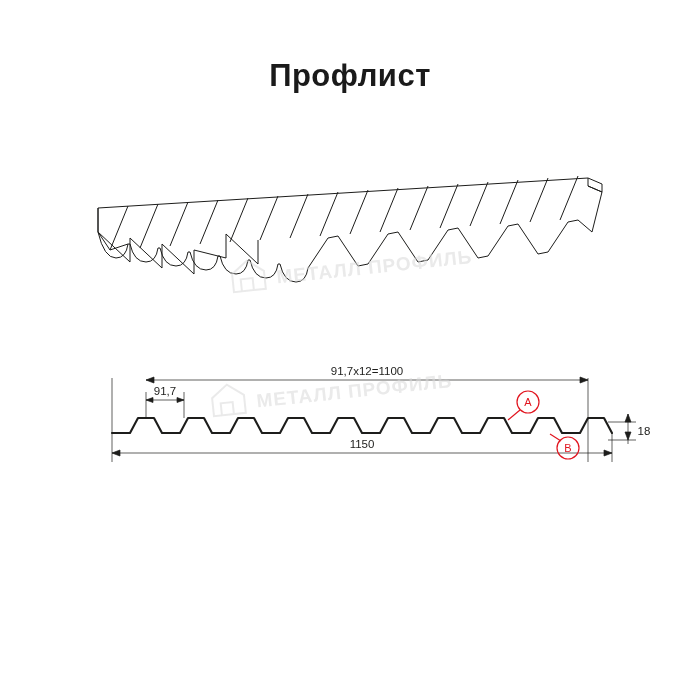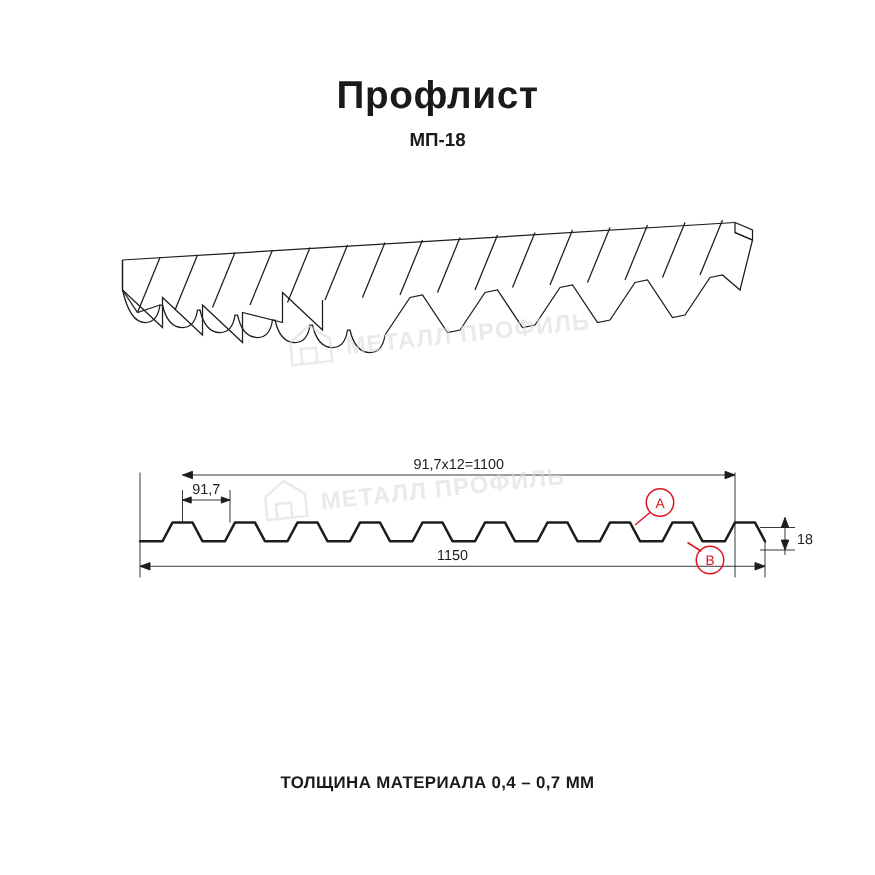--- a/index.html
+++ b/index.html
@@ -79,21 +79,20 @@
   .dim-txt { fill: #1d1d1b; font-family: "Liberation Sans", sans-serif; font-size: 11.5px; }
   .wm-txt { fill: #d9d9d9; font-family: "Liberation Sans", sans-serif; font-size: 19px; font-weight: bold; letter-spacing: 1px; }
   .wm-shape { fill: none; stroke: #d9d9d9; stroke-width: 2; }
 </style>
 </head>
 <body>
 
 <div class="page">
 
   <div class="title">Профлист</div>
-  <div class="subtitle">МП-18</div>
 
   <div class="iso-view">
     <svg width="560" height="180" viewBox="0 0 560 180">
 
       <path class="ln" d="M 28 68 L 518 38"></path>
 
       <path class="ln" d="M 518 38 L 532 44 L 532 52 L 518 46 Z"></path>
 
       <path class="ln" d="M 518 46 L 532 52"></path>
 
@@ -243,15 +242,14 @@
   <div class="wm wm-bottom">
     <svg width="300" height="56" viewBox="0 0 300 56">
       <g transform="rotate(-6 150 28)">
         <path class="wm-shape" d="M 14 40 L 14 22 L 30 10 L 46 22 L 46 40 Z"></path>
         <path class="wm-shape" d="M 22 40 L 22 28 L 34 28 L 34 40"></path>
         <text class="wm-txt" x="58" y="36">МЕТАЛЛ ПРОФИЛЬ</text>
       </g>
     </svg>
   </div>
 
-  <div class="footer-note">ТОЛЩИНА МАТЕРИАЛА 0,4 – 0,7 ММ</div>
 
 </div>
 
 </body></html>

